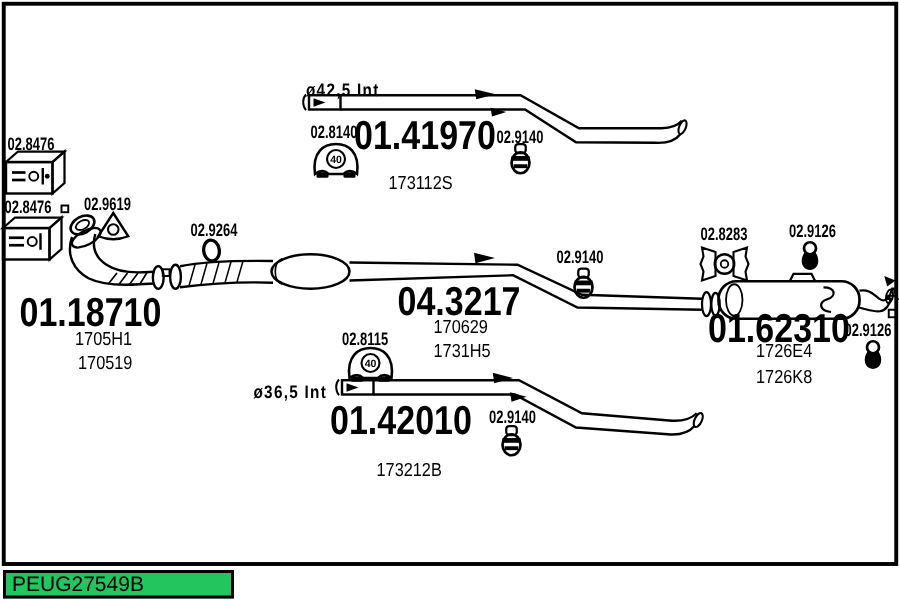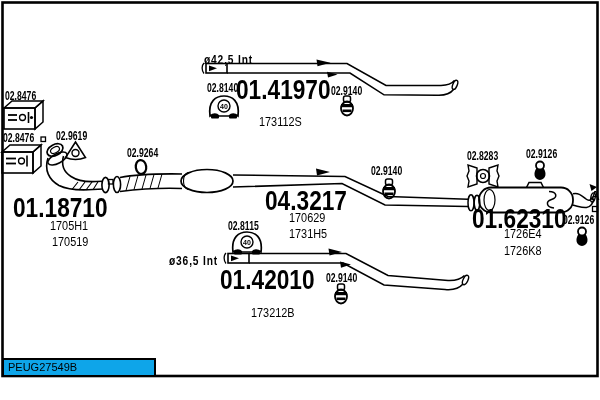--- a/index.html
+++ b/index.html
@@ -8,23 +8,23 @@
     font-family:"Liberation Sans", sans-serif; color:#000; overflow:hidden;
   }
   .page svg { position:absolute; left:0; top:0; }
   .txt { position:absolute; white-space:nowrap; line-height:1; color:#000; }
   .big { font-weight:700; font-size:27px; transform:scaleX(0.84); transform-origin:0 0; }
   .lbl { font-weight:700; font-size:12px; transform:scaleX(0.72); transform-origin:0 0; }
   .ref { font-weight:400; font-size:12.5px; transform:scaleX(0.87); transform-origin:0 0; }
   .dia { font-weight:700; font-size:12px; letter-spacing:1px; transform:scaleX(0.85); transform-origin:0 0; }
   .marker { font-weight:700; font-size:12px; }
   .code-box {
-    position:absolute; left:2px; top:358px; width:146px; height:15px;
-    border:2px solid #000; background:#0ea5e9;
-    font-size:11px; line-height:15px; padding-left:4px;
+    position:absolute; left:2px; top:380px; width:146px; height:15px;
+    border:2px solid #000; background:#22c55e;
+    font-size:14px; line-height:15px; padding-left:4px;
   }
 </style>
 </head>
 <body>
 
 <div class="page">
 
   <svg width="600" height="400" viewBox="0 0 600 400">
 
     <rect x="2.5" y="2.5" width="595" height="373.5" fill="none" stroke="#000" stroke-width="2.6"></rect>

